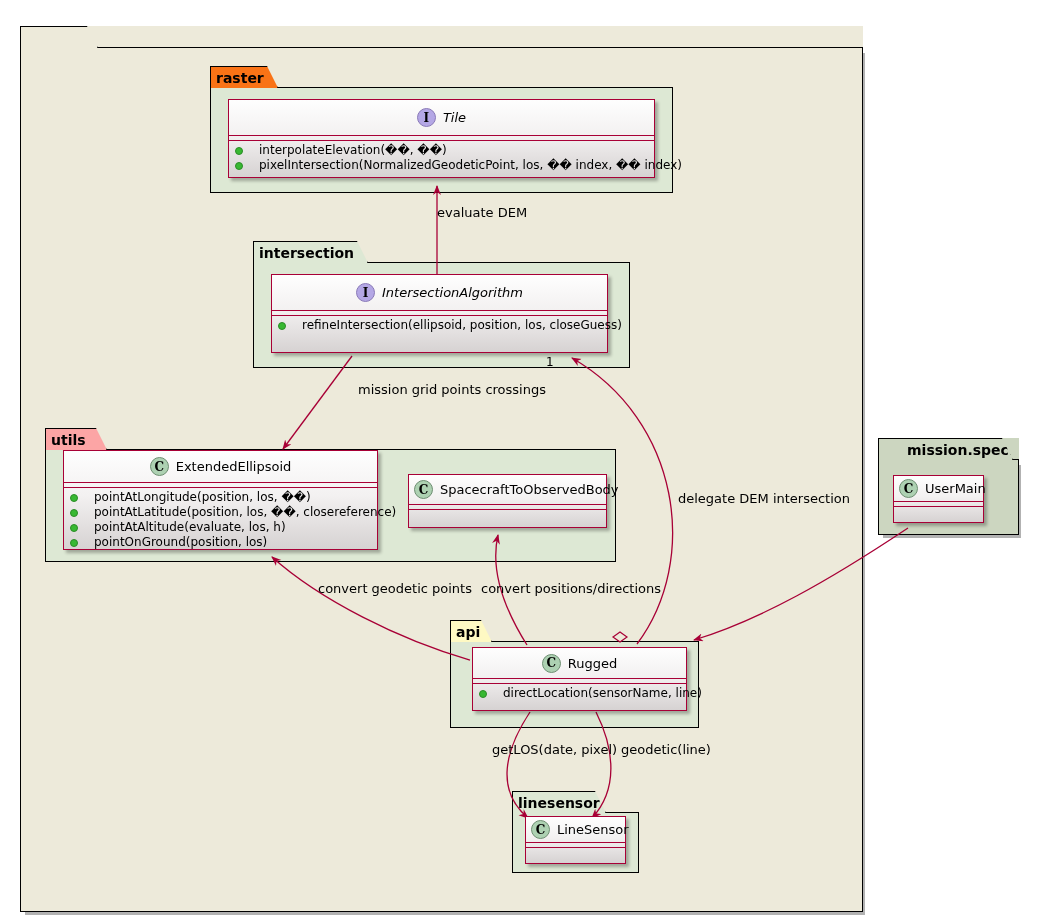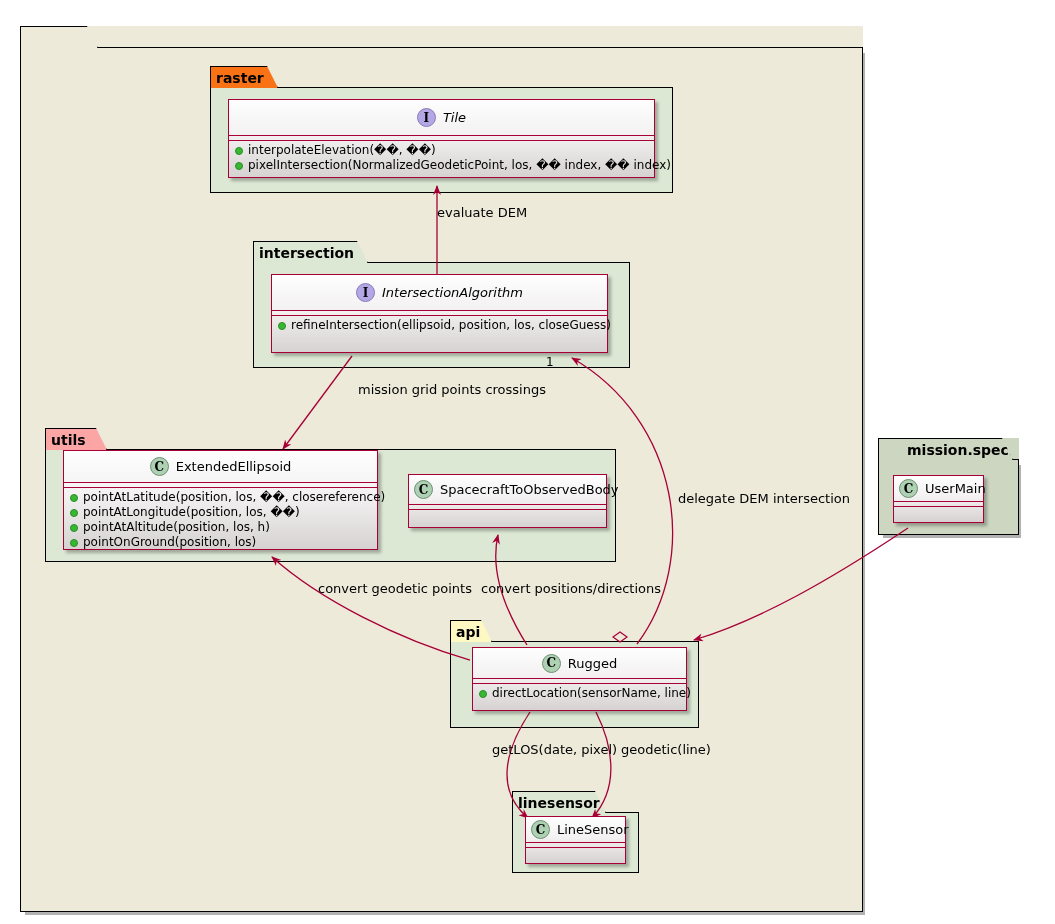--- a/index.html
+++ b/index.html
@@ -115,21 +115,21 @@
   .badge-c {
     background: #ADD1B2;
     border: 1px solid #6E8F72;
     color: #000000;
   }
 
   
   .mrow {
     display: flex;
     align-items: center;
-    gap: 5px;
+    gap: 16px;
     font-size: 12px;
     color: #000000;
     line-height: 15px;
     white-space: nowrap;
   }
   .dot-pub {
     width: 8px;
     height: 8px;
     border-radius: 50%;
     background: #38B832;
@@ -222,29 +222,29 @@
 
   <div class="clsbox" id="box-ee" style="left:63px; top:450px; width:315px; height:100px;">
     <div class="cls-head" style="height:32px;">
       <span class="badge badge-c">C</span>
       <span class="cls-name">ExtendedEllipsoid</span>
     </div>
     <div class="cls-sep"></div>
     <div class="cls-body">
       <div class="mrow">
         <span class="dot-pub"></span>
+        <span>pointAtLongitude(position, los, ��)</span>
+      </div>
+      <div class="mrow">
+        <span class="dot-pub"></span>
         <span>pointAtLatitude(position, los, ��, closereference)</span>
       </div>
       <div class="mrow">
         <span class="dot-pub"></span>
-        <span>pointAtLongitude(position, los, ��)</span>
-      </div>
-      <div class="mrow">
-        <span class="dot-pub"></span>
-        <span>pointAtAltitude(position, los, h)</span>
+        <span>pointAtAltitude(evaluate, los, h)</span>
       </div>
       <div class="mrow">
         <span class="dot-pub"></span>
         <span>pointOnGround(position, los)</span>
       </div>
     </div>
   </div>
 
   <div class="clsbox" id="box-stob" style="left:408px; top:474px; width:199px; height:54px;">
     <div class="cls-head" style="height:30px; justify-content:flex-start; padding-left:5px;">

